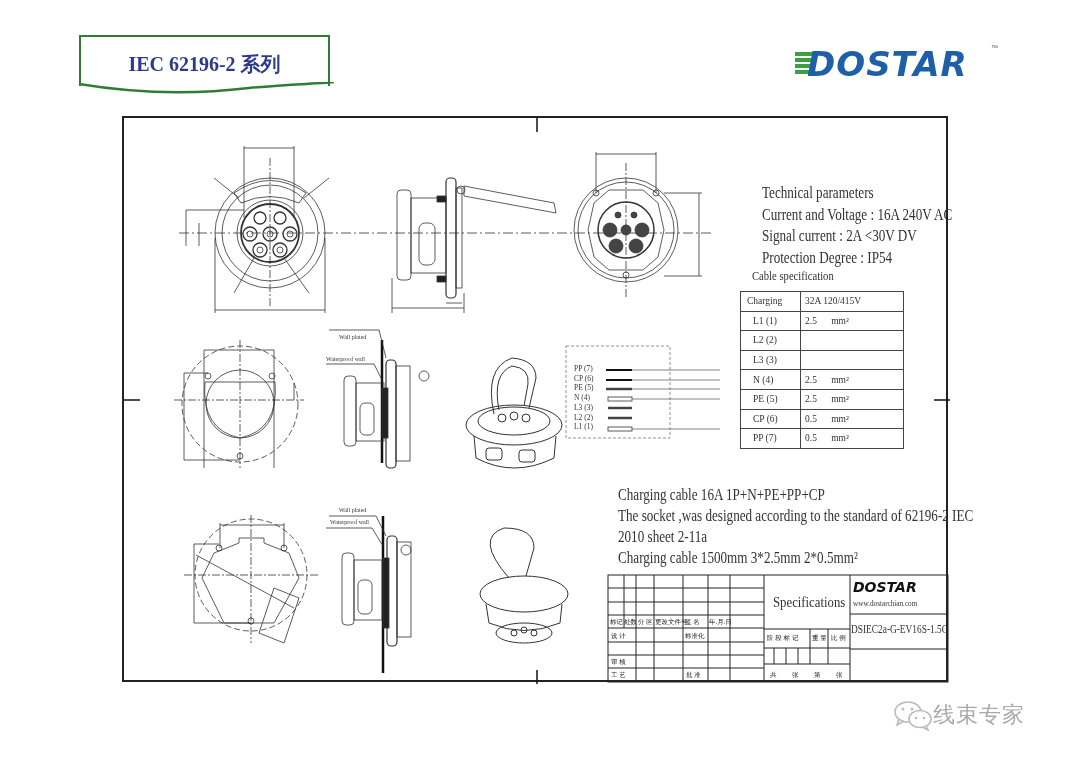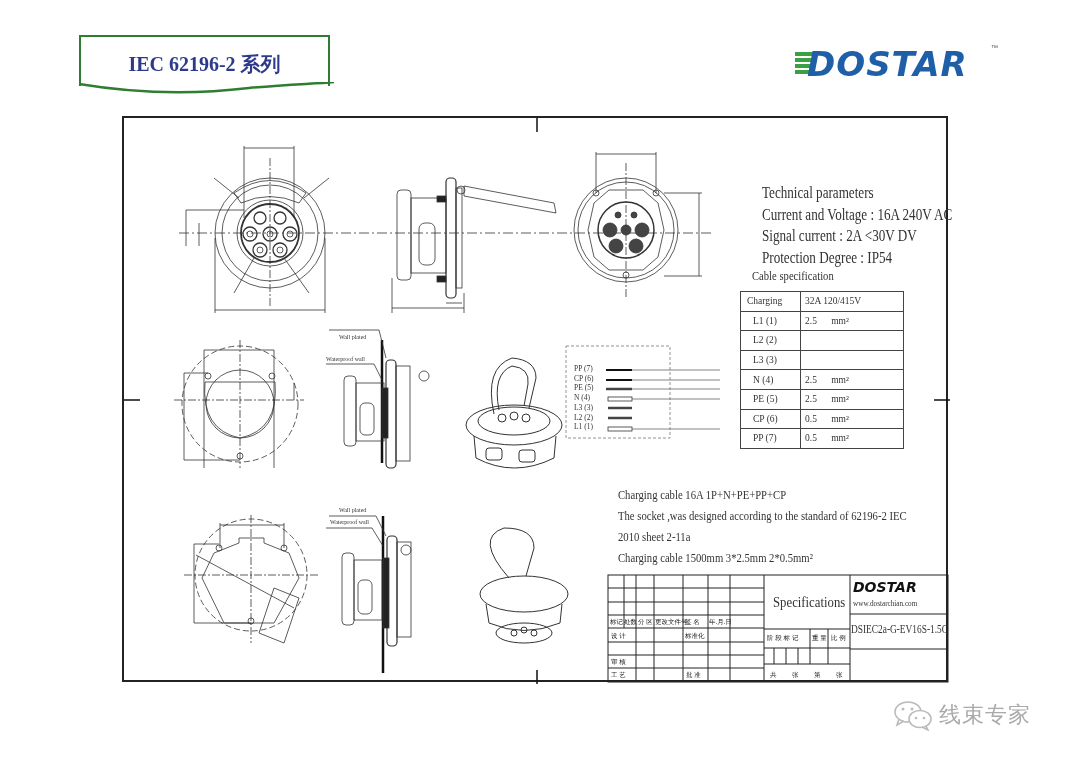--- a/index.html
+++ b/index.html
@@ -38,34 +38,34 @@
 
   .cable-title { position: absolute; left: 628px; top: 151px; font-size: 12.5px; transform: scaleX(0.85); transform-origin: left; }
   table.cable {
     position: absolute; left: 616px; top: 173px; width: 164px;
     border-collapse: collapse; font-size: 9.5px;
   }
   table.cable td { border: 1px solid #444; height: 19.6px; padding: 0 4px; white-space: nowrap; }
   table.cable td:first-child { width: 60px; padding-left: 12px; }
   table.cable tr:first-child td:first-child { padding-left: 6px; }
 
-  .charging { position: absolute; left: 494px; top: 366px; font-size: 13px; line-height: 21px; }
+  .charging { position: absolute; left: 494px; top: 366px; font-size: 16px; line-height: 21px; }
   .charging div { white-space: nowrap; transform: scaleX(0.82); transform-origin: left; }
 
   .wire-labels { position: absolute; left: 450px; top: 246px; font-size: 7.5px; line-height: 9.7px; }
   .wire-labels div { white-space: nowrap; }
 
   .wall-label { position: absolute; font-size: 6px; white-space: nowrap; }
   .tb-spec { position: absolute; left: 649px; top: 476px; font-size: 15px; transform: scaleX(0.85); transform-origin: left; white-space: nowrap; }
   .tb-logo { position: absolute; left: 729px; top: 461px; font-family: "DejaVu Sans", sans-serif; font-weight: bold; font-style: italic; font-size: 14px; color: #111; }
   .tb-web { position: absolute; left: 729px; top: 481px; font-size: 8px; white-space: nowrap; transform: scaleX(0.9); transform-origin: left; }
   .tb-code { position: absolute; left: 727px; top: 504px; font-size: 12px; white-space: nowrap; transform: scaleX(0.78); transform-origin: left; }
   .tb-small { position: absolute; font-size: 6.5px; white-space: nowrap; }
 
-  .watermark { position: absolute; left: 893px; top: 697px; height: 36px; display: flex; align-items: center; gap: 6px; justify-content: flex-end; }
+  .watermark { position: absolute; left: 893px; top: 697px; height: 36px; display: flex; align-items: center; gap: 0; justify-content: flex-end; }
   .watermark-text { font-size: 22px; color: #aaa; font-family: "DejaVu Sans", sans-serif; letter-spacing: 1px; }
 </style>
 </head>
 <body>
 
 <div class="title-box">
   <div class="title-text">IEC 62196-2 系列</div>
   <svg class="wave" width="255" height="12">
     <path d="M0,2 C60,12 120,12 170,6 C210,2 235,2 255,0" stroke="#2e7d32" stroke-width="2.5" fill="none"></path>
   </svg>

